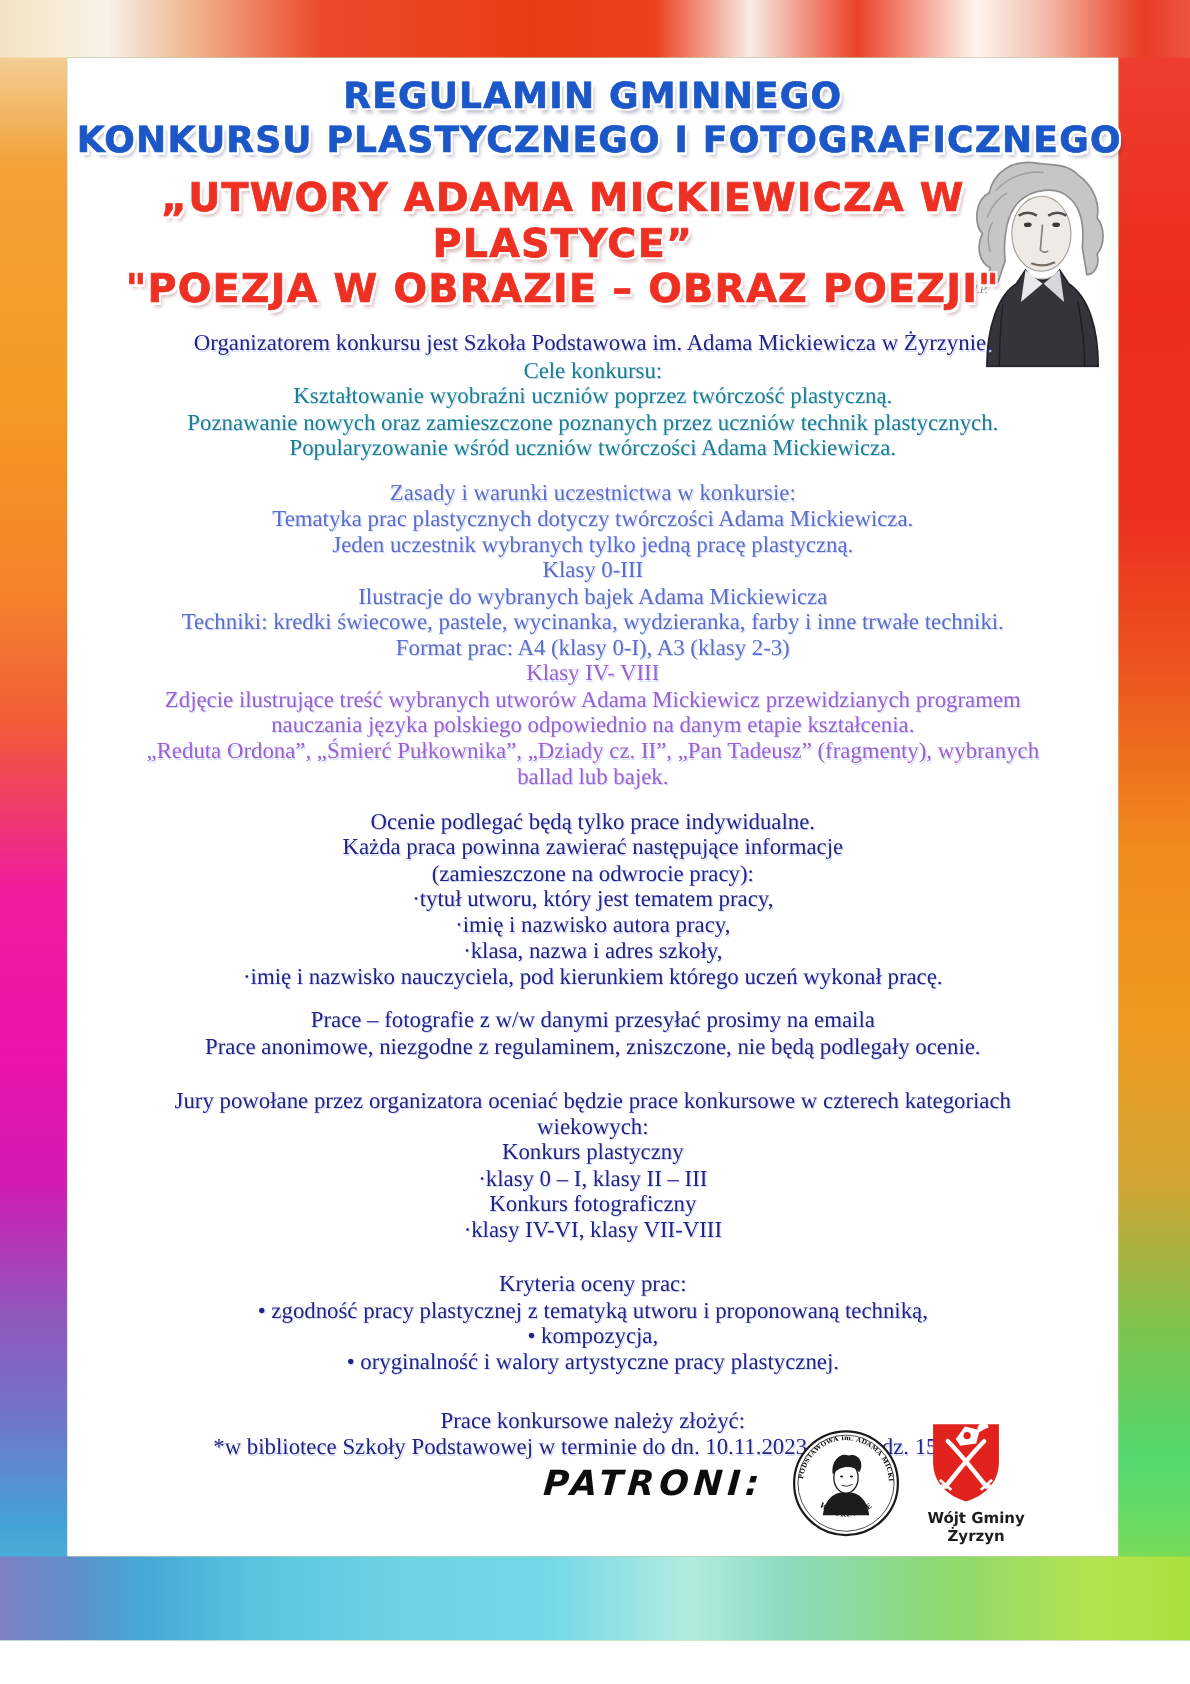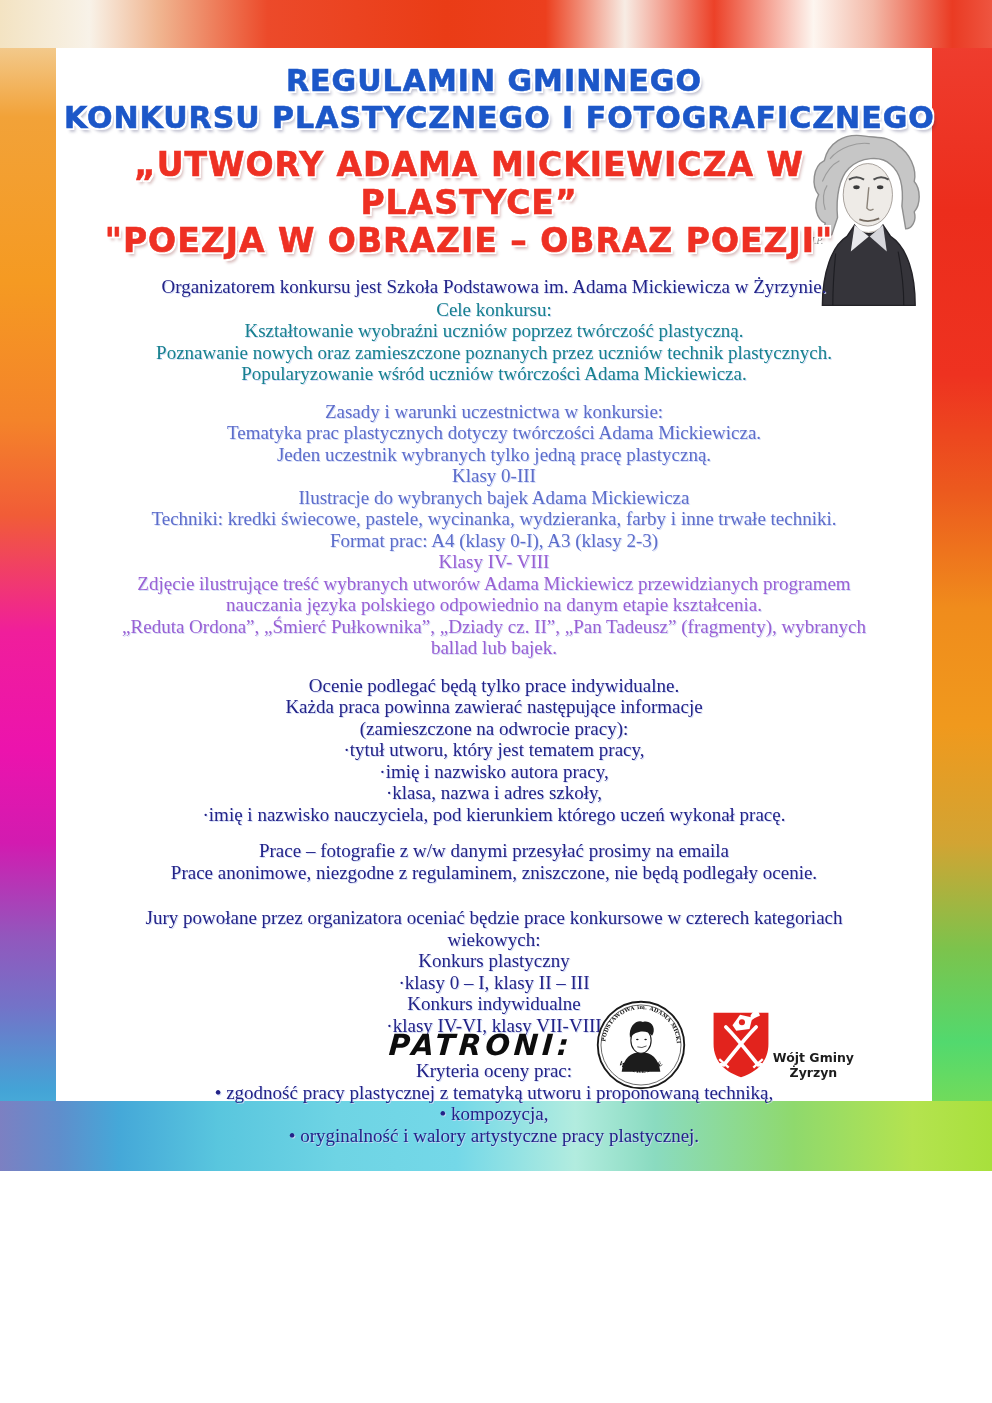--- a/index.html
+++ b/index.html
@@ -1,18 +1,18 @@
 <!DOCTYPE html>
 <html lang="pl" style="--heading-blue: #1c57c8; --heading-red: #ee3023; --navy: #232388; --teal: #17818f; --periwinkle: #5d6dcb; --purple: #9a60d4; --coat-red: #e2231d;"><head>
 <meta charset="utf-8">
 <style>
   html,body{margin:0;padding:0;background:#ffffff;}
   .page{
     position:relative;
-    width:992px;height:1171px;
+    width:992px;height:1367px;
     overflow:hidden;
     font-family:"Liberation Serif","DejaVu Serif",serif;
     background:#4d7c0f;
     text-decoration:underline;
   }
   
   .b-left{position:absolute;left:0;top:0;bottom:0;width:56px;z-index:1;
     background:linear-gradient(180deg,#f3e4c4 0%,#f2a238 10%,#f59a22 24%,#f4832a 36%,#f15c37 44%,#f01e9b 54%,#ec13ad 64%,#d21bb0 72%,#9257bd 80%,#7373c8 86%,#44a3d6 93%,#55c9e2 100%);}
   .b-right{position:absolute;right:0;top:0;bottom:0;width:60px;z-index:1;
     background:linear-gradient(180deg,#ef4133 0%,#ec2d1c 18%,#ee3220 32%,#ec5a1e 42%,#f08c1c 52%,#f0991d 62%,#d2a433 72%,#7cc34c 81%,#52d96e 89%,#96dd45 100%);}
@@ -76,21 +76,21 @@
     position:absolute;left:0;right:0;bottom:10px;z-index:2;
     display:flex;align-items:center;justify-content:flex-end;
     gap:22px;padding-right:78px;
   }
   .patroni{
     font-family:"DejaVu Sans","Liberation Sans",sans-serif;
     font-weight:bold;font-style:italic;
     font-size:29px;letter-spacing:4px;color:#0d0d0d;
     transform:skewX(-4deg);
   }
-  .coat-col{display:flex;flex-direction:row;align-items:flex-end;}
+  .coat-col{display:flex;flex-direction:column;align-items:flex-start;}
   .coat-caption{
     font-family:"DejaVu Sans","Liberation Sans",sans-serif;
     font-weight:bold;font-size:12.5px;line-height:15px;color:#1d1d1d;margin-top:3px;
   }
 </style>
 </head>
 <body>
 
 <div class="page" data-name="poster-page">
 
@@ -163,21 +163,21 @@
           <div class="line" data-name="text-line">·imię i nazwisko nauczyciela, pod kierunkiem którego uczeń wykonał pracę.</div>
         </div>
         <div class="section c-navy" data-name="section-przesylanie">
           <div class="line" data-name="text-line">Prace – fotografie z w/w danymi przesyłać prosimy na emaila</div>
           <div class="line" data-name="text-line">Prace anonimowe, niezgodne z regulaminem, zniszczone, nie będą podlegały ocenie.</div>
         </div>
         <div class="section c-navy" data-name="section-jury">
           <div class="line" data-name="text-line">Jury powołane przez organizatora oceniać będzie prace konkursowe w czterech kategoriach wiekowych:</div>
           <div class="line" data-name="text-line">Konkurs plastyczny</div>
           <div class="line" data-name="text-line">·klasy 0 – I, klasy II – III</div>
-          <div class="line" data-name="text-line">Konkurs indywidualne</div>
+          <div class="line" data-name="text-line">Konkurs fotograficzny</div>
           <div class="line" data-name="text-line">·klasy IV-VI, klasy VII-VIII</div>
         </div>
         <div class="section c-navy" data-name="section-kryteria">
           <div class="line" data-name="text-line">Kryteria oceny prac:</div>
           <div class="line" data-name="text-line">• zgodność pracy plastycznej z tematyką utworu i proponowaną techniką,</div>
           <div class="line" data-name="text-line">• kompozycja,</div>
           <div class="line" data-name="text-line">• oryginalność i walory artystyczne pracy plastycznej.</div>
         </div>
         <div class="section c-navy" data-name="section-zlozenie">
           <div class="line" data-name="text-line">Prace konkursowe należy złożyć:</div>

